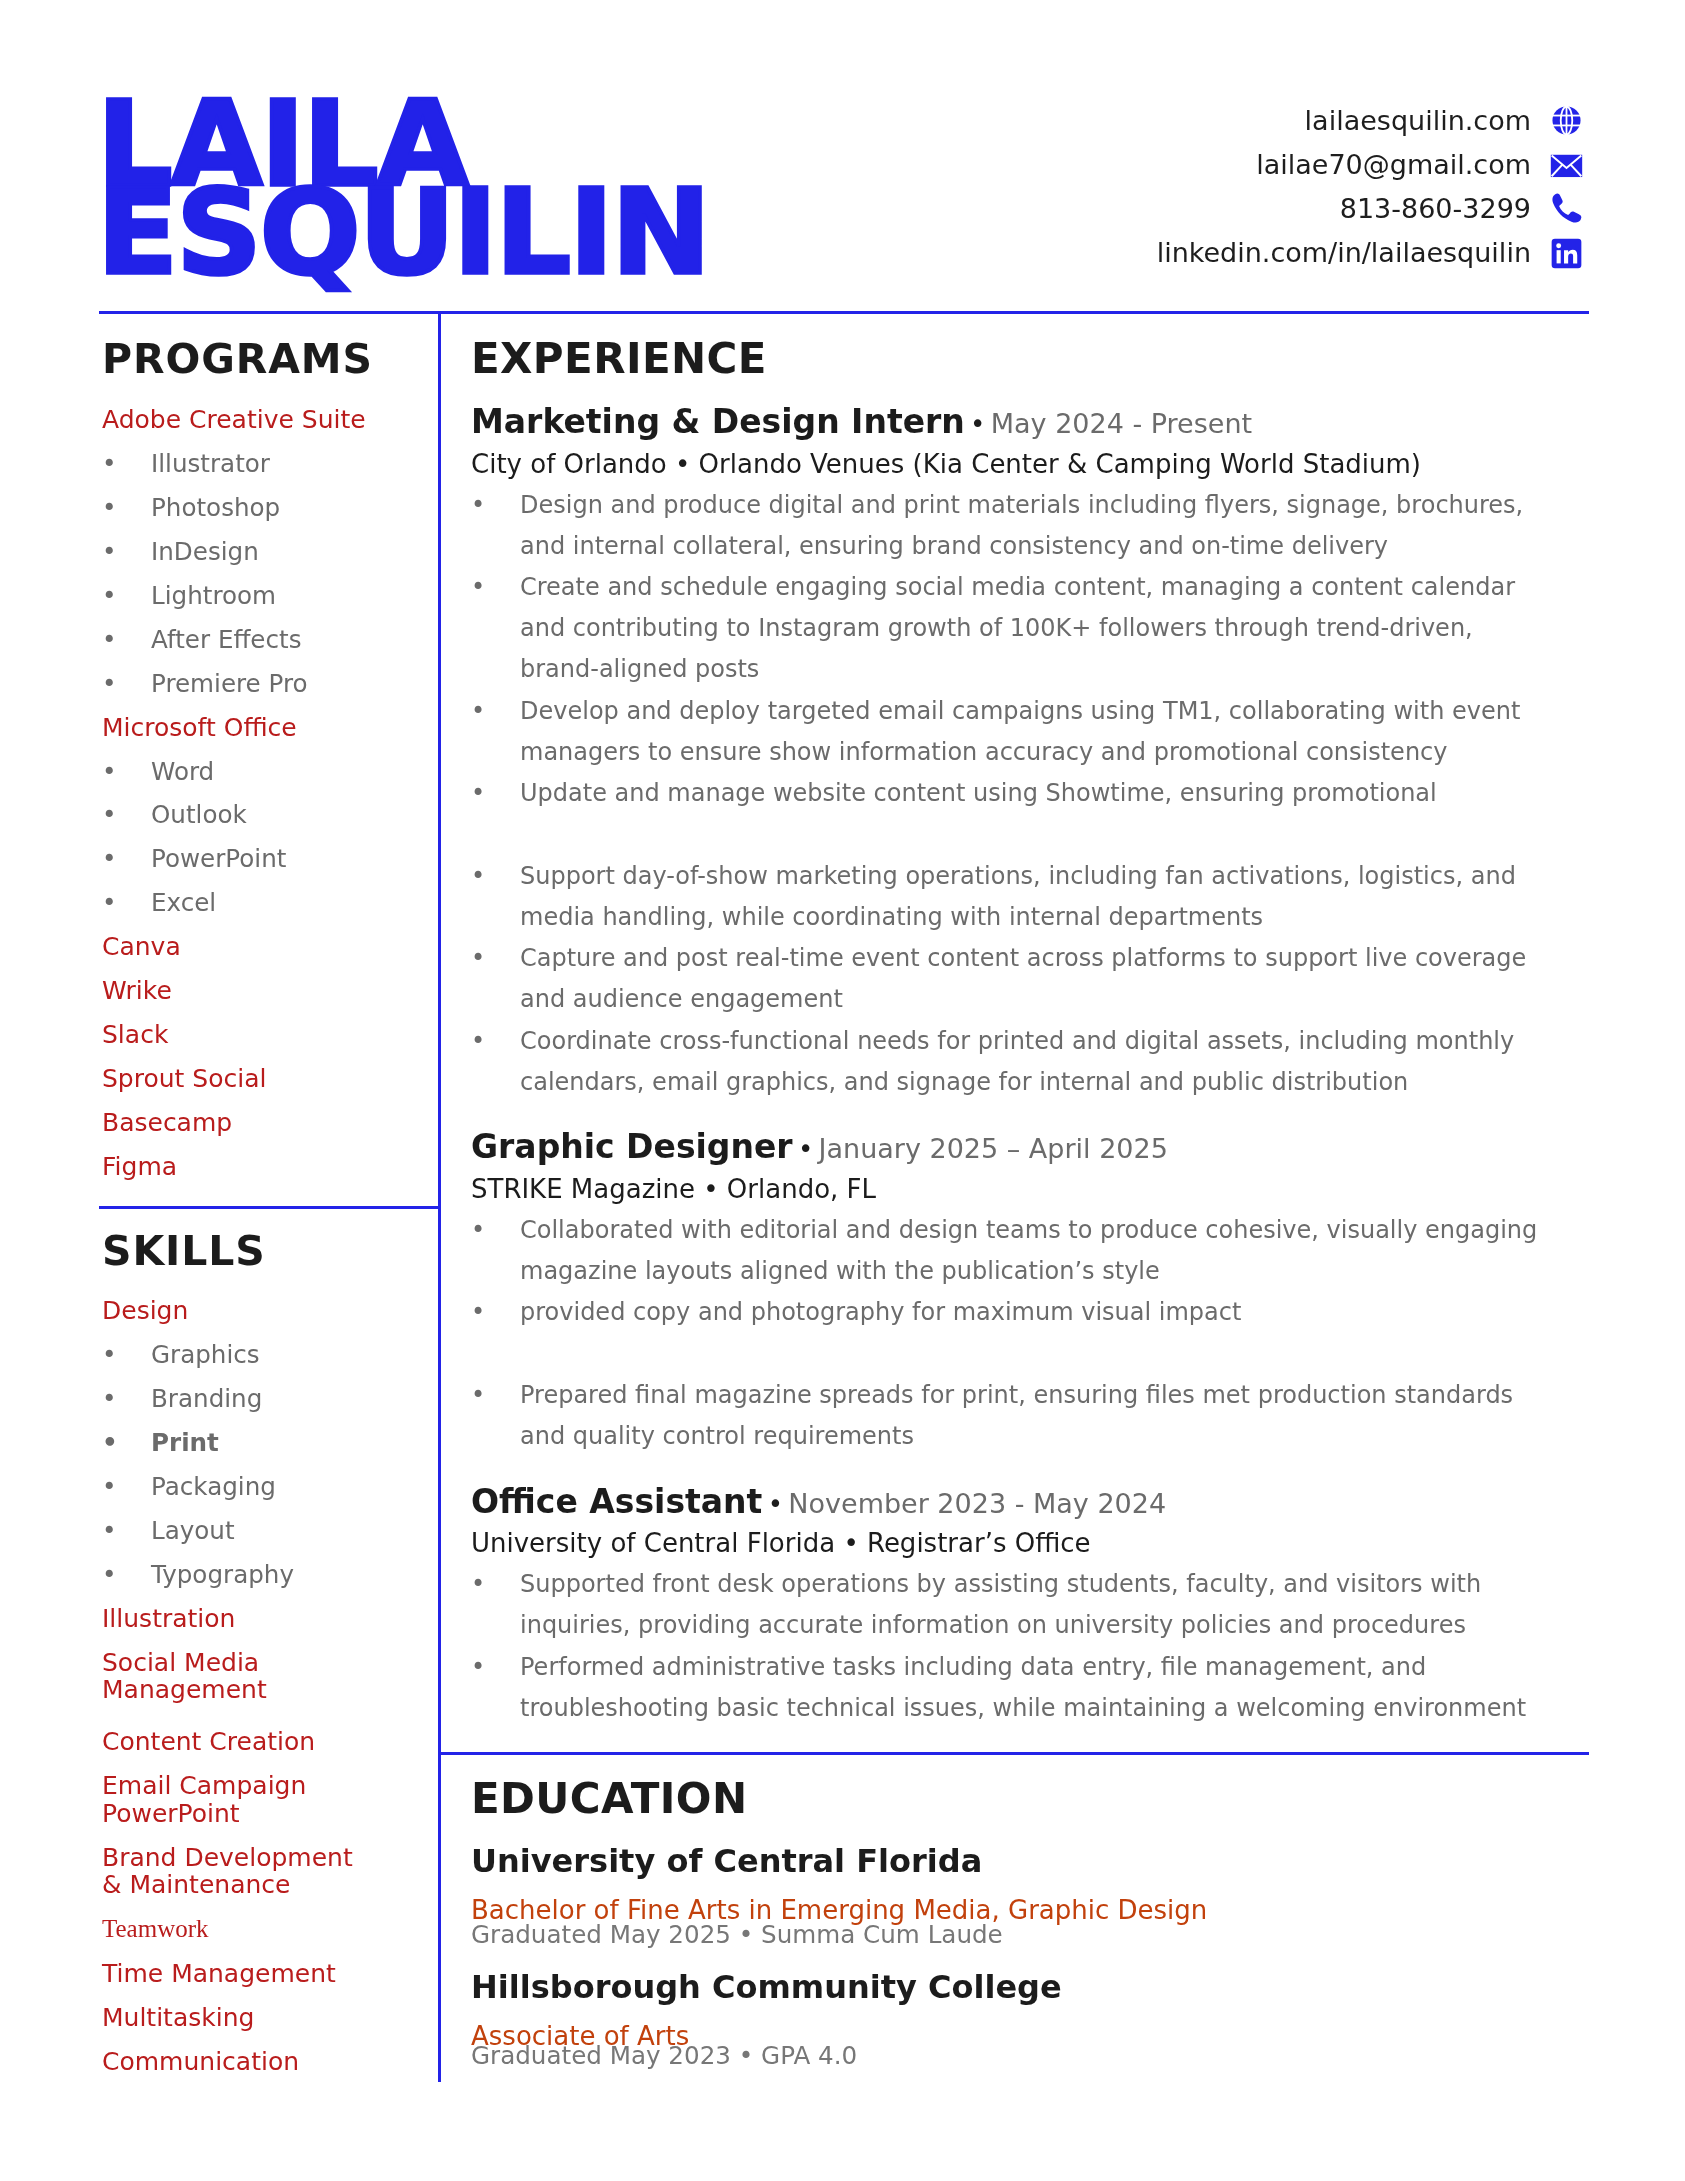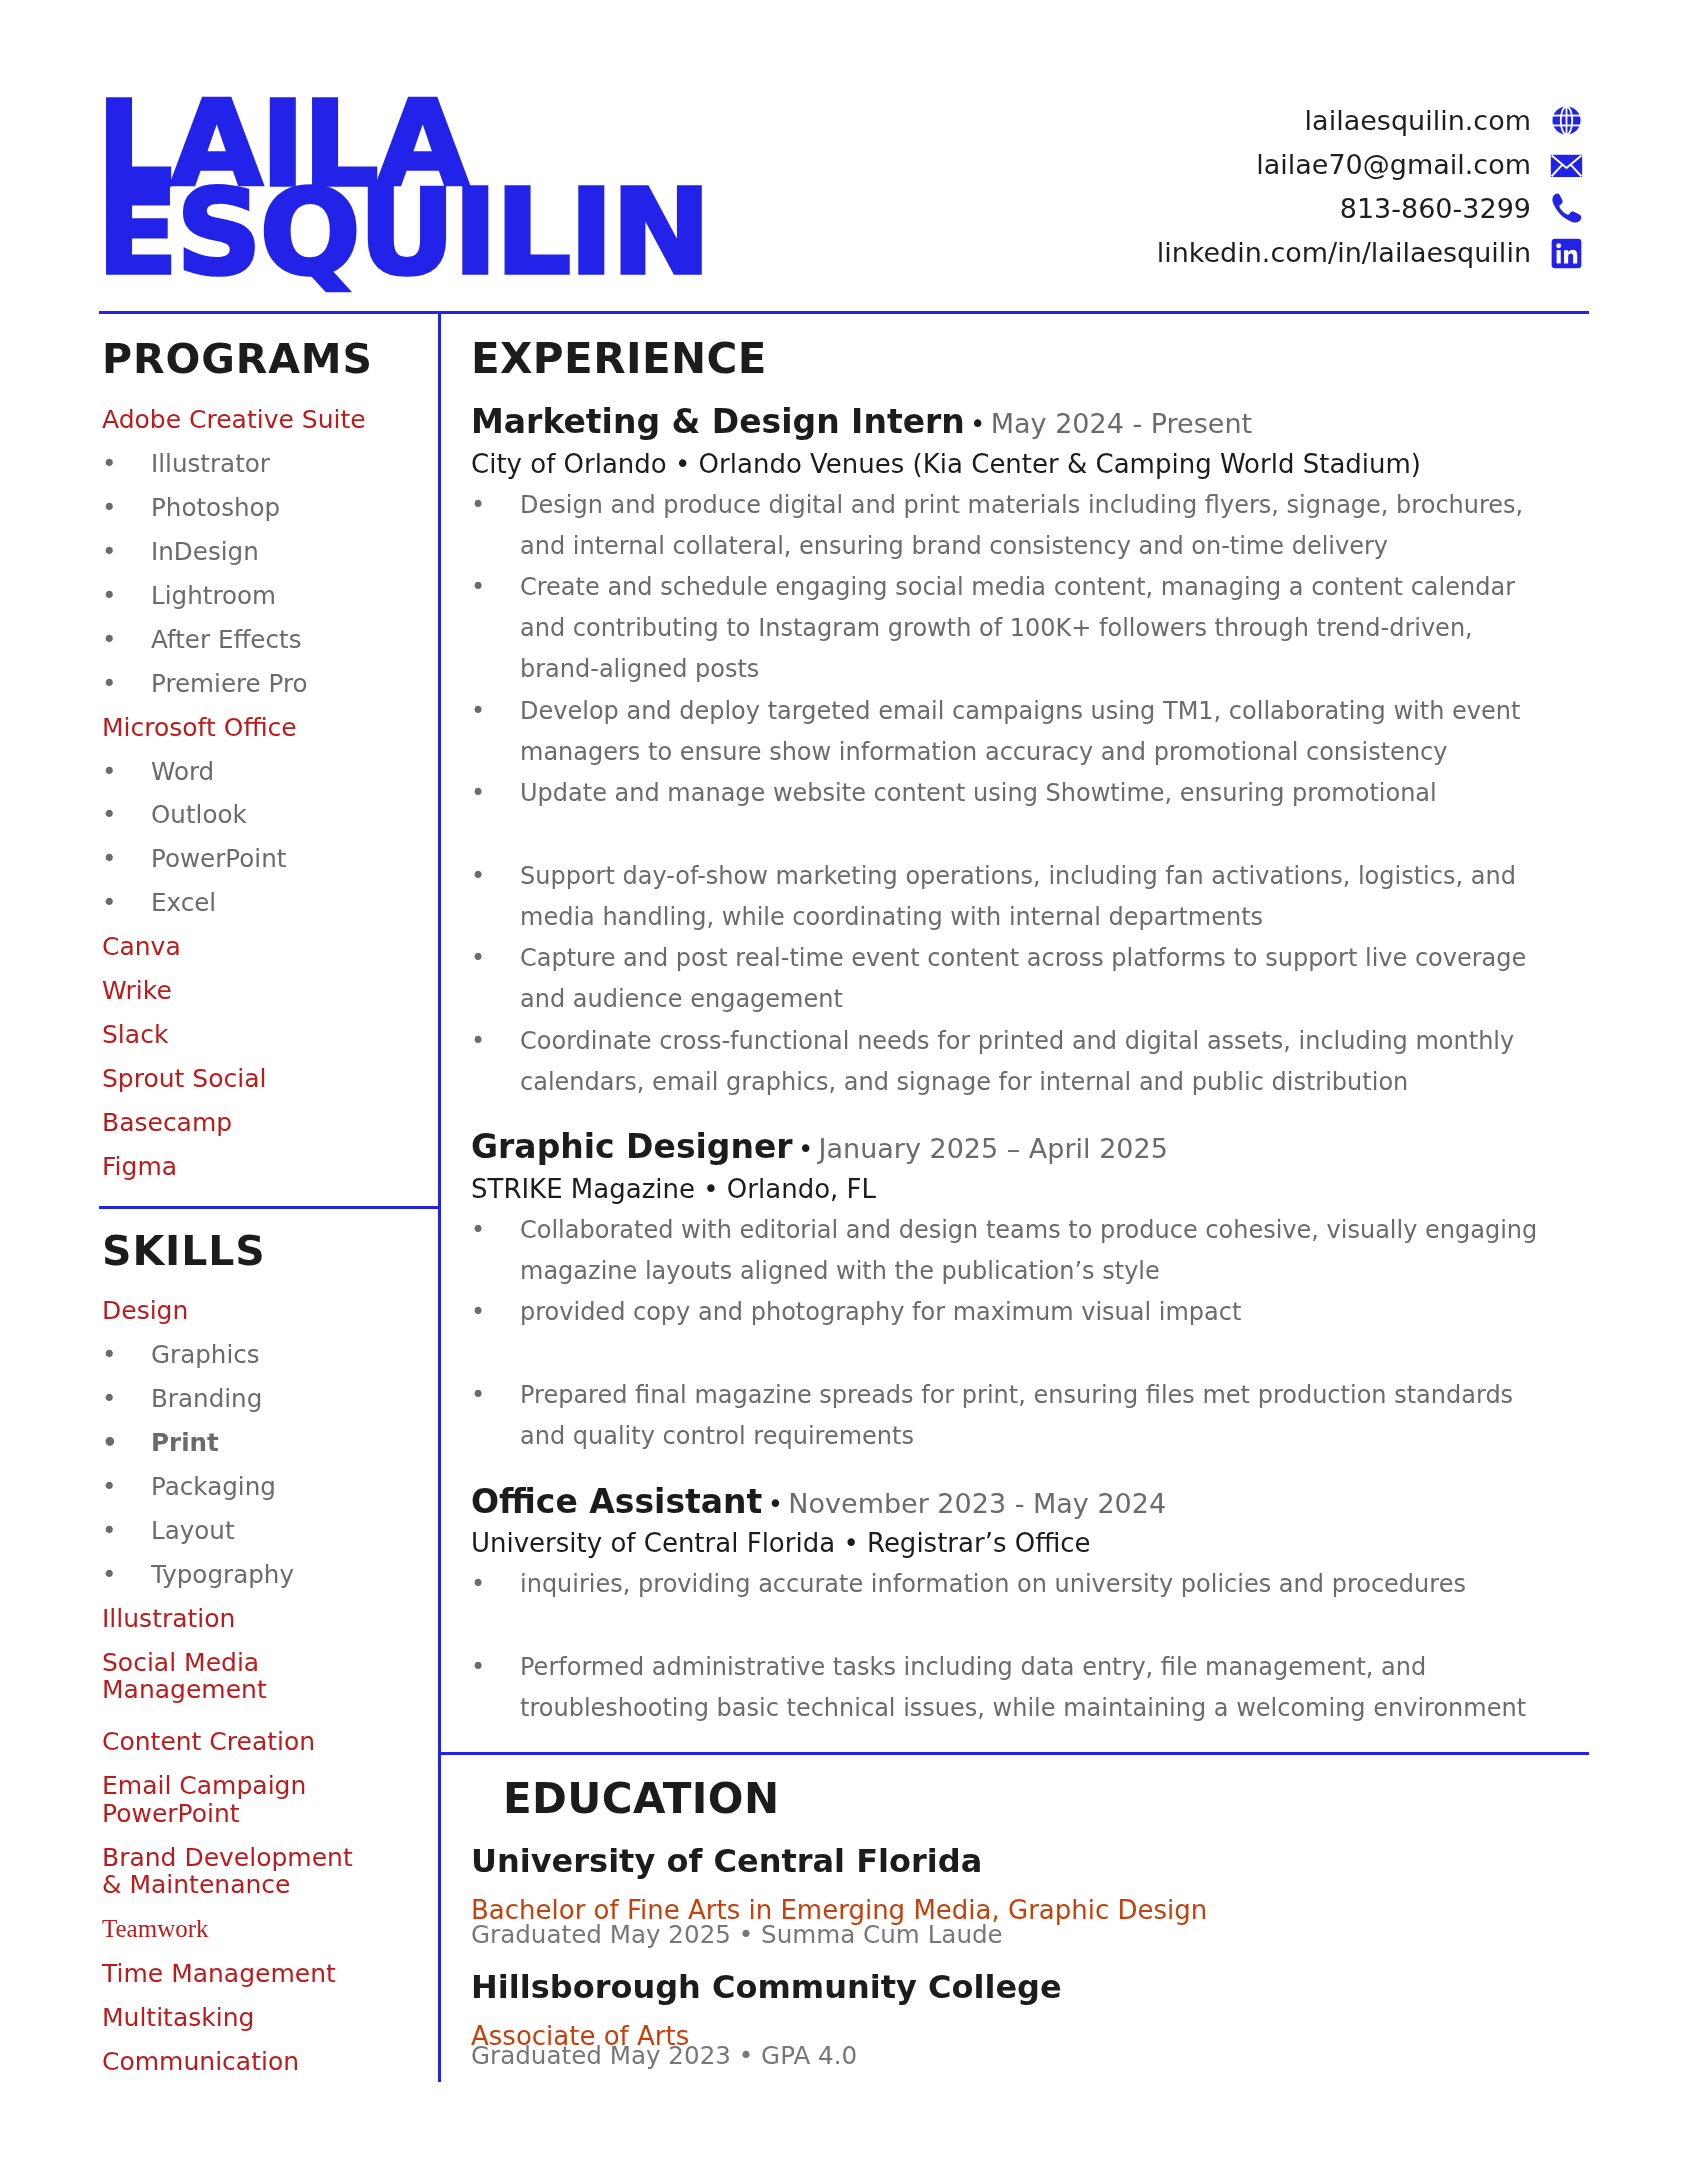--- a/index.html
+++ b/index.html
@@ -188,31 +188,32 @@
       <span class="txt">and quality control requirements</span>
     </div>
 
   <div class="job-title" style="top:1482px;">
     <span class="t">Office Assistant</span><span class="sep">•</span><span class="d">November 2023 - May 2024</span>
   </div>
   <div class="job-org" style="top:1527px;">University of Central Florida • Registrar’s Office</div>
 
   <div class="bullet" style="top:1564px;">
       <span class="b">•</span>
+      <span class="txt">Supported front desk operations by assisting students, faculty, and visitors with</span>
       <span class="txt">inquiries, providing accurate information on university policies and procedures</span>
     </div>
   <div class="bullet" style="top:1647px;">
       <span class="b">•</span>
       <span class="txt">Performed administrative tasks including data entry, file management, and</span>
       <span class="txt">troubleshooting basic technical issues, while maintaining a welcoming environment</span>
     </div>
 </section>
 
 <section>
-  <div class="h-right" style="top:1774px;margin-left:32px;">EDUCATION</div>
+  <div class="h-right" style="top:1774px;">EDUCATION</div>
 
   <div class="edu-school" style="top:1842px;">University of Central Florida</div>
   <div class="edu-degree" style="top:1882px;">Bachelor of Fine Arts in Emerging Media, Graphic Design</div>
   <div class="edu-meta" style="top:1919px;">Graduated May 2025 • Summa Cum Laude</div>
 
   <div class="edu-school" style="top:1968px;">Hillsborough Community College</div>
   <div class="edu-degree" style="top:2008px;">Associate of Arts</div>
   <div class="edu-meta" style="top:1993px;margin-top:47px;">Graduated May 2023 • GPA 4.0</div>
 </section>
 

